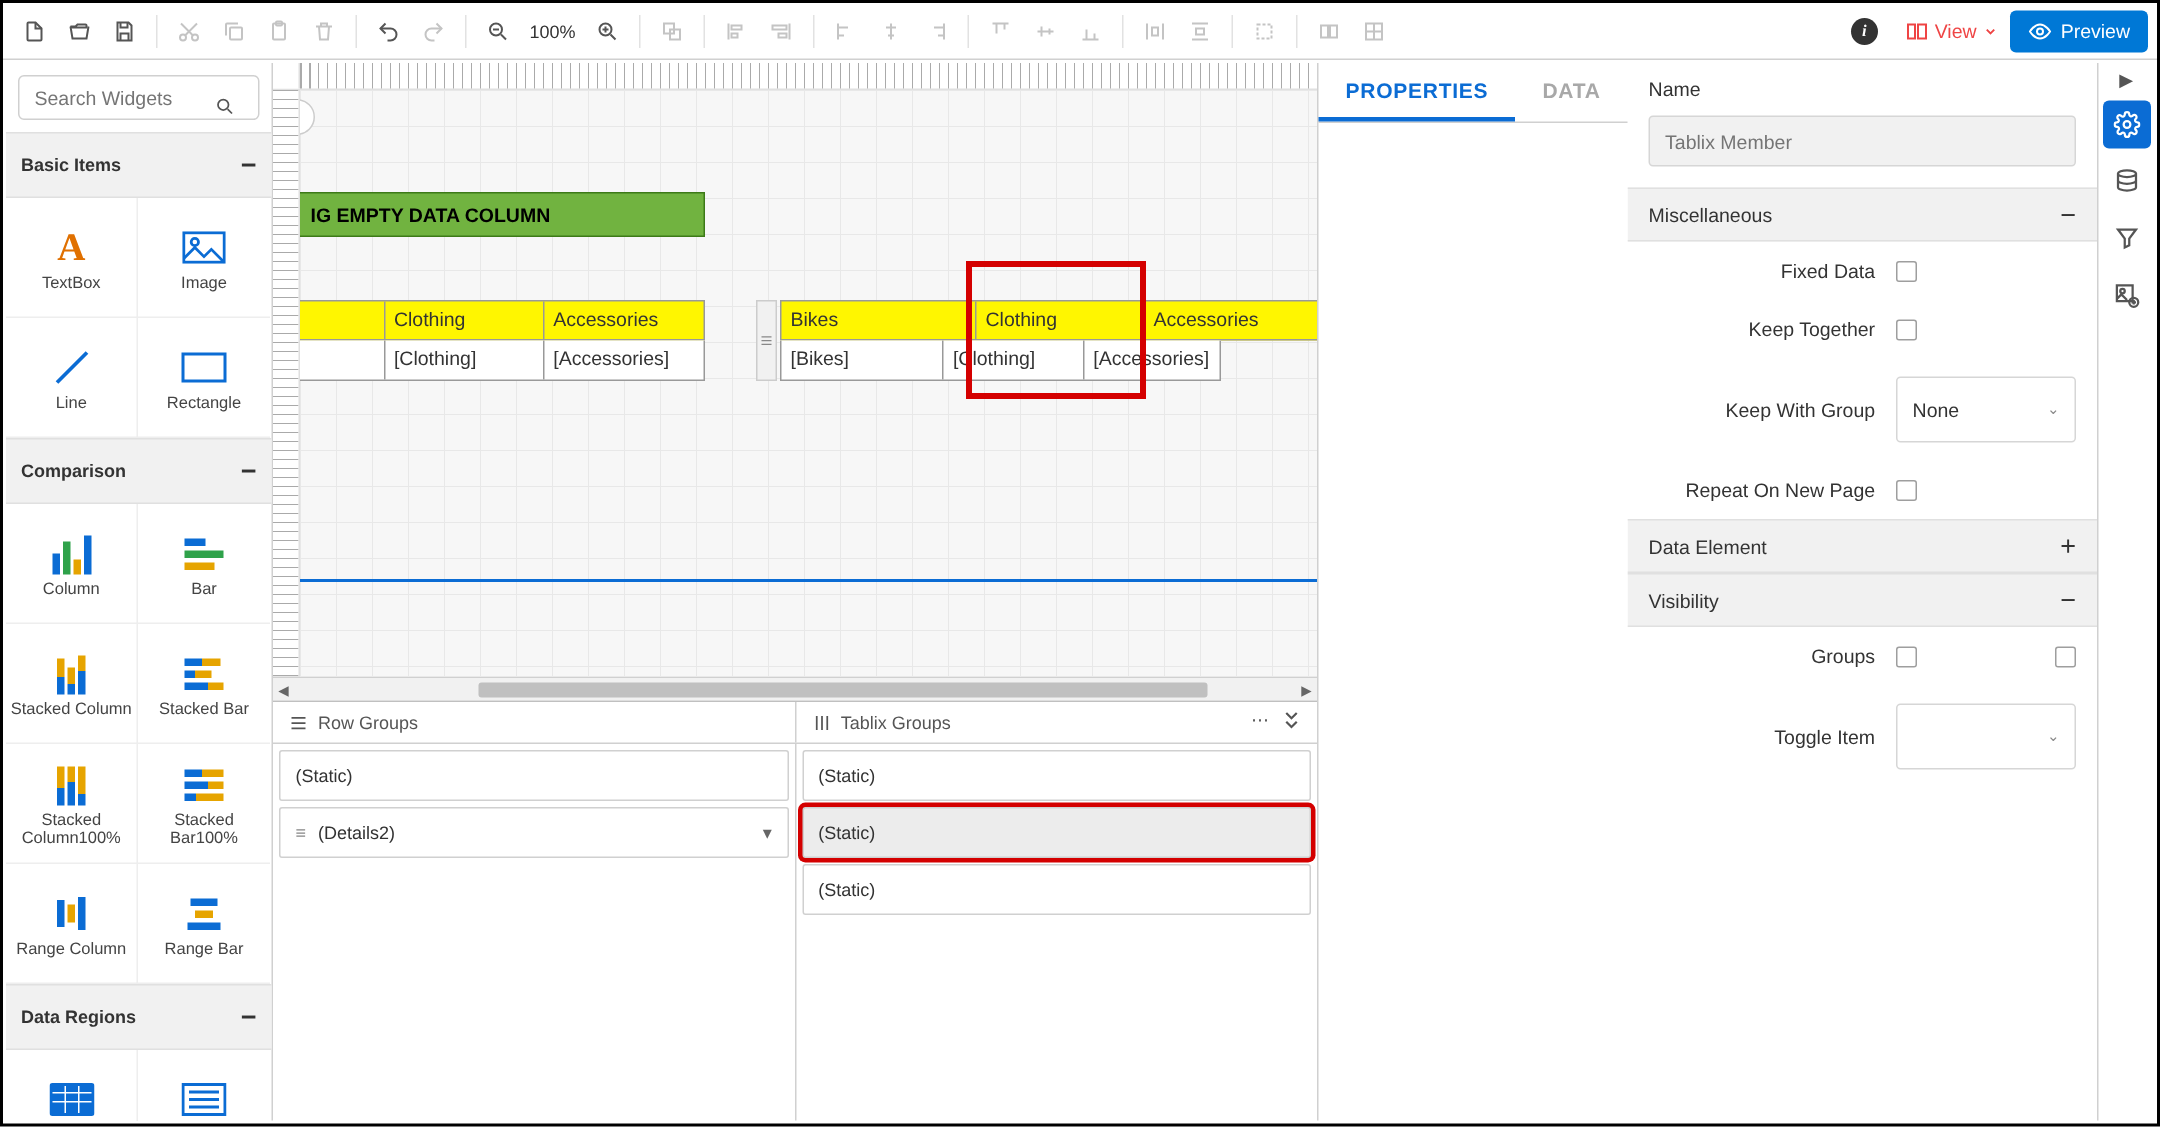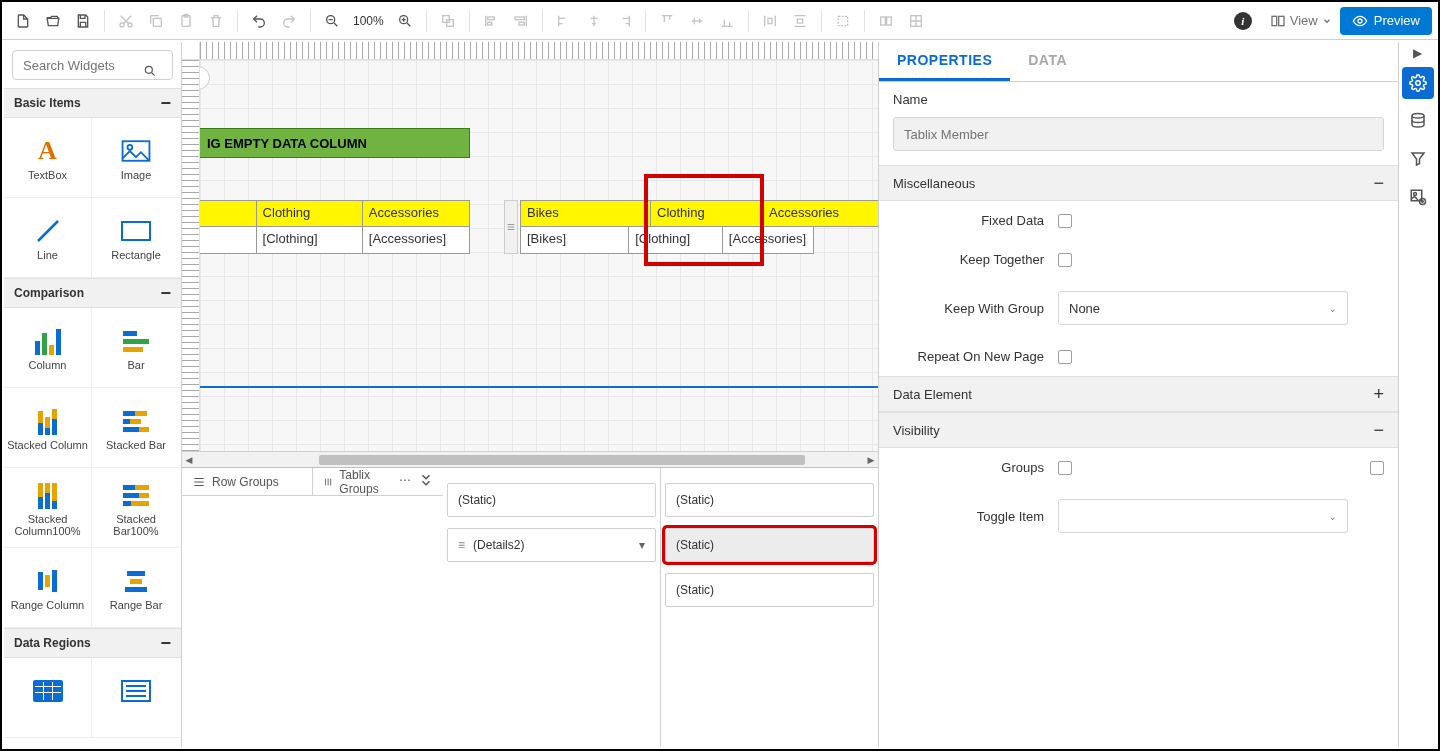--- a/index.html
+++ b/index.html
@@ -8,31 +8,31 @@
 
   
   .toolbar { height:38px; border-bottom:1px solid #d0d0d0; display:flex; align-items:center; padding:0 6px; }
   .tb-group { display:flex; align-items:center; height:100%; }
   .tb-sep { width:1px; height:22px; background:#e2e2e2; margin:0 6px; }
   .tb-btn { width:26px; height:26px; display:flex; align-items:center; justify-content:center; margin:0 2px; color:#555; border-radius:3px; }
   .tb-btn svg { width:16px; height:16px; }
   .tb-btn.dis { color:#c4c4c4; }
   .zoom { font-size:12px; color:#333; padding:0 6px; }
   .spacer { flex:1; }
-  .view-btn { display:flex; align-items:center; gap:4px; padding:4px 8px; color:#737373; font-size:13px; cursor:pointer; }
+  .view-btn { display:flex; align-items:center; gap:4px; padding:4px 8px; color:#ef4444; font-size:13px; cursor:pointer; }
   .preview-btn { background:#0078d6; color:#fff; padding:6px 12px; border-radius:4px; display:flex; align-items:center; gap:6px; font-size:13px; cursor:pointer; }
   .info-circle { width:18px; height:18px; border-radius:50%; background:#333; color:#fff; display:flex; align-items:center; justify-content:center; font-style:italic; font-weight:bold; font-size:11px; font-family: Georgia, serif; margin-right:10px; }
 
   
   .left-panel { position:absolute; top:40px; left:2px; bottom:2px; width:178px; border-right:1px solid #d0d0d0; display:flex; flex-direction:column; background:#fff; }
   .search-wrap { padding:8px; }
   .search { width:100%; height:30px; border:1px solid #d0d0d0; border-radius:4px; padding:0 28px 0 10px; font-size:13px; }
   .search-row { position:relative; }
   .search-row svg { position:absolute; right:16px; top:14px; width:14px; height:14px; color:#555; }
-  .cat-head { height:30px; display:flex; align-items:center; justify-content:space-between; padding:0 10px; background:#f1f1f1; border-top:1px solid #e0e0e0; border-bottom:1px solid #e0e0e0; font-size:12px; cursor:pointer; }
+  .cat-head { height:44px; display:flex; align-items:center; justify-content:space-between; padding:0 10px; background:#f1f1f1; border-top:1px solid #e0e0e0; border-bottom:1px solid #e0e0e0; font-size:12px; cursor:pointer; }
   .cat-head.sel { font-weight:bold; }
   .widget-grid { display:flex; flex-wrap:wrap; }
   .widget-item { width:88px; height:80px; display:flex; flex-direction:column; align-items:center; justify-content:center; border-right:1px solid #eee; border-bottom:1px solid #eee; cursor:pointer; }
   .widget-item:nth-child(2n) { border-right:none; }
   .widget-item .wic { height:35px; display:flex; align-items:center; justify-content:center; }
   .widget-item .wlab { font-size:11px; text-align:center; color:#444; line-height:1.1; }
   .scroll-col { flex:1; overflow-y:auto; }
 
   
   .design-area { position:absolute; top:40px; left:180px; right:560px; bottom:2px; display:flex; flex-direction:column; }
@@ -55,48 +55,48 @@
   .cell-c { border-right:none; }
   .sel-box { position:absolute; border:4px solid #d40000; pointer-events:none; }
   .rowhandle { position:absolute; left:-16px; width:14px; height:54px; background:#f1f1f1; border:1px solid #ccc; display:flex; align-items:center; justify-content:center; }
   .blue-line { position:absolute; height:2px; background:#0b6cd4; }
   .hscroll { height:16px; background:#f1f1f1; border-top:1px solid #d0d0d0; display:flex; align-items:center; }
   .hscroll .track { flex:1; height:10px; background:#f1f1f1; position:relative; margin:0 14px; }
   .hscroll .thumb { position:absolute; left:17%; width:76%; height:10px; background:#c0c0c0; border-radius:2px; }
   .hscroll .arrow { width:14px; text-align:center; color:#666; font-size:9px; }
 
   
-  .groups { height:280px; border-top:1px solid #c0c0c0; display:flex; flex-direction:row; background:#fff; }
+  .groups { height:280px; border-top:1px solid #c0c0c0; display:flex; flex-direction:column; background:#fff; }
   .groups-head { height:28px; display:flex; border-bottom:1px solid #d0d0d0; }
   .gh-half { flex:1; display:flex; align-items:center; gap:6px; padding:0 10px; font-size:12px; color:#555; }
   .gh-half.first { border-right:1px solid #d0d0d0; }
   .gh-icons { margin-left:auto; display:flex; gap:8px; color:#555; cursor:pointer; }
   .groups-body { flex:1; display:flex; }
   .gb-half { flex:1; border-right:1px solid #d0d0d0; padding:4px; }
   .gb-half:last-child { border-right:none; }
-  .grow { height:34px; border:1px solid #d0d0d0; border-radius:2px; margin-bottom:4px; display:flex; align-items:center; padding:0 10px; font-size:12px; color:#333; background:#fff;margin-top:11px; }
+  .grow { height:34px; border:1px solid #d0d0d0; border-radius:2px; margin-bottom:4px; display:flex; align-items:center; padding:0 10px; font-size:12px; color:#333; background:#fff; }
   .grow.sel { background:#ececec; box-shadow:0 0 0 3px #d40000; }
   .grow .drop { margin-left:auto; color:#666; }
   .grow .drag { margin-right:8px; color:#888; }
 
   
-  .right-panel { position:absolute; top:40px; right:40px; bottom:2px; width:520px; border-left:1px solid #d0d0d0; background:#fff; display:flex; flex-direction:column; }
+  .right-panel { position:absolute; top:40px; right:40px; bottom:2px; width:520px; border-left:1px solid #d0d0d0; background:#fff; display:flex; flex-direction:row; }
   .rp-tabs { height:40px; display:flex; border-bottom:1px solid #d0d0d0; position:relative; }
   .rp-tab { padding:10px 18px; font-size:14px; font-weight:bold; color:#a8a8a8; letter-spacing:0.5px; cursor:pointer; }
   .rp-tab.active { color:#0b6cd4; border-bottom:3px solid #0b6cd4; }
   .rp-scroll { flex:1; overflow-y:auto; }
   .rp-sect-label { padding:10px 14px; font-size:13px; color:#333; }
   .rp-input { margin:0 14px 14px 14px; }
   .rp-input input { width:100%; height:34px; border:1px solid #d6d6d6; background:#f1f1f1; border-radius:3px; padding:0 10px; font-size:13px; color:#666; }
   .rp-acc { height:36px; background:#f1f1f1; border-top:1px solid #e0e0e0; border-bottom:1px solid #e0e0e0; display:flex; align-items:center; justify-content:space-between; padding:0 14px; font-size:13px; font-weight:500; cursor:pointer; }
   .rp-row { display:flex; align-items:center; padding:12px 14px; }
   .rp-row-label { width:165px; text-align:right; font-size:13px; color:#333; padding-right:14px; }
   .rp-row-field { flex:1; display:flex; align-items:center; }
   .checkbox { width:14px; height:14px; border:1px solid #9e9e9e; border-radius:2px; background:#fff; cursor:pointer; }
-  .select { flex:1; max-width:290px; height:34px; border:1px solid #d6d6d6; border-radius:3px; padding:0 10px; display:flex; align-items:center; justify-content:space-between; font-size:13px; color:#333; background:#fff; cursor:pointer; }
+  .select { flex:1; max-width:290px; height:44px; border:1px solid #d6d6d6; border-radius:3px; padding:0 10px; display:flex; align-items:center; justify-content:space-between; font-size:13px; color:#333; background:#fff; cursor:pointer; }
   .select .chev { color:#888; font-size:10px; }
   .vis-extra { margin-left:auto; }
 
   
   .icon-rail { position:absolute; top:40px; right:2px; bottom:2px; width:38px; border-left:1px solid #d0d0d0; background:#fff; display:flex; flex-direction:column; align-items:center; }
   .rail-btn { width:32px; height:32px; margin:3px 0; display:flex; align-items:center; justify-content:center; color:#555; border-radius:4px; cursor:pointer; }
   .rail-btn.active { background:#0b6cd4; color:#fff; }
   .rail-right-arrow { font-size:12px; color:#555; padding:4px 0; cursor:pointer; }
 
   

